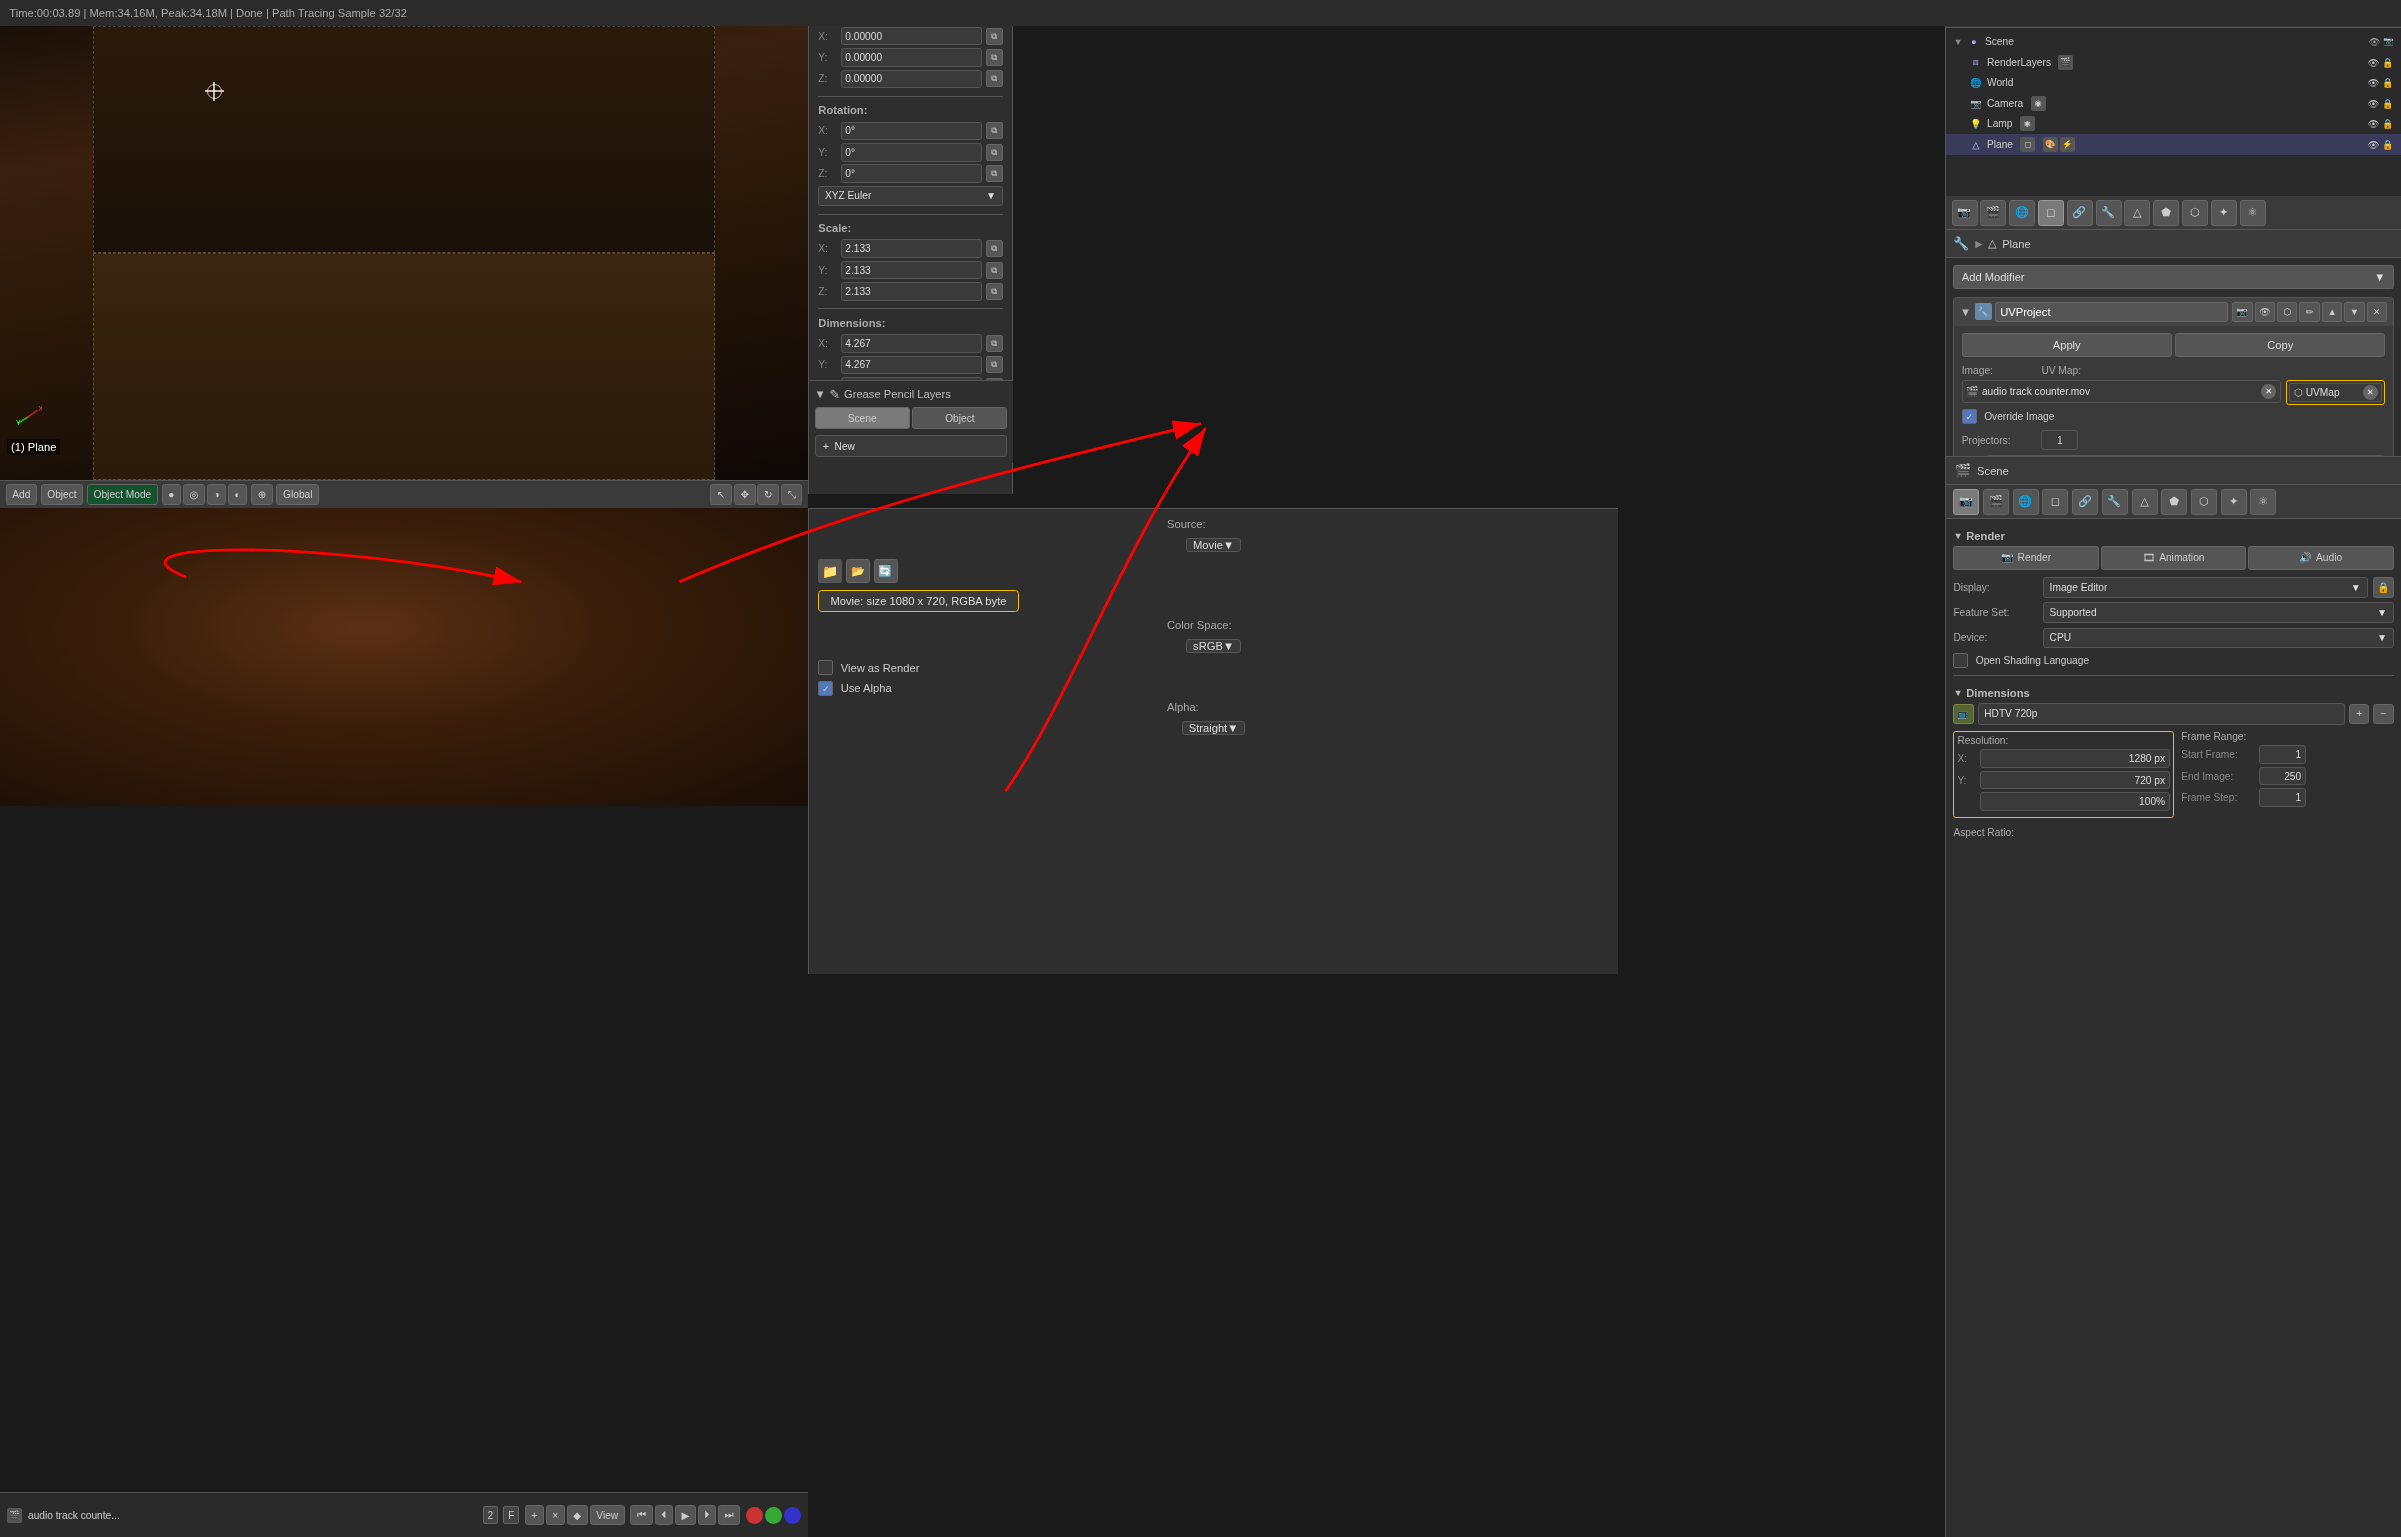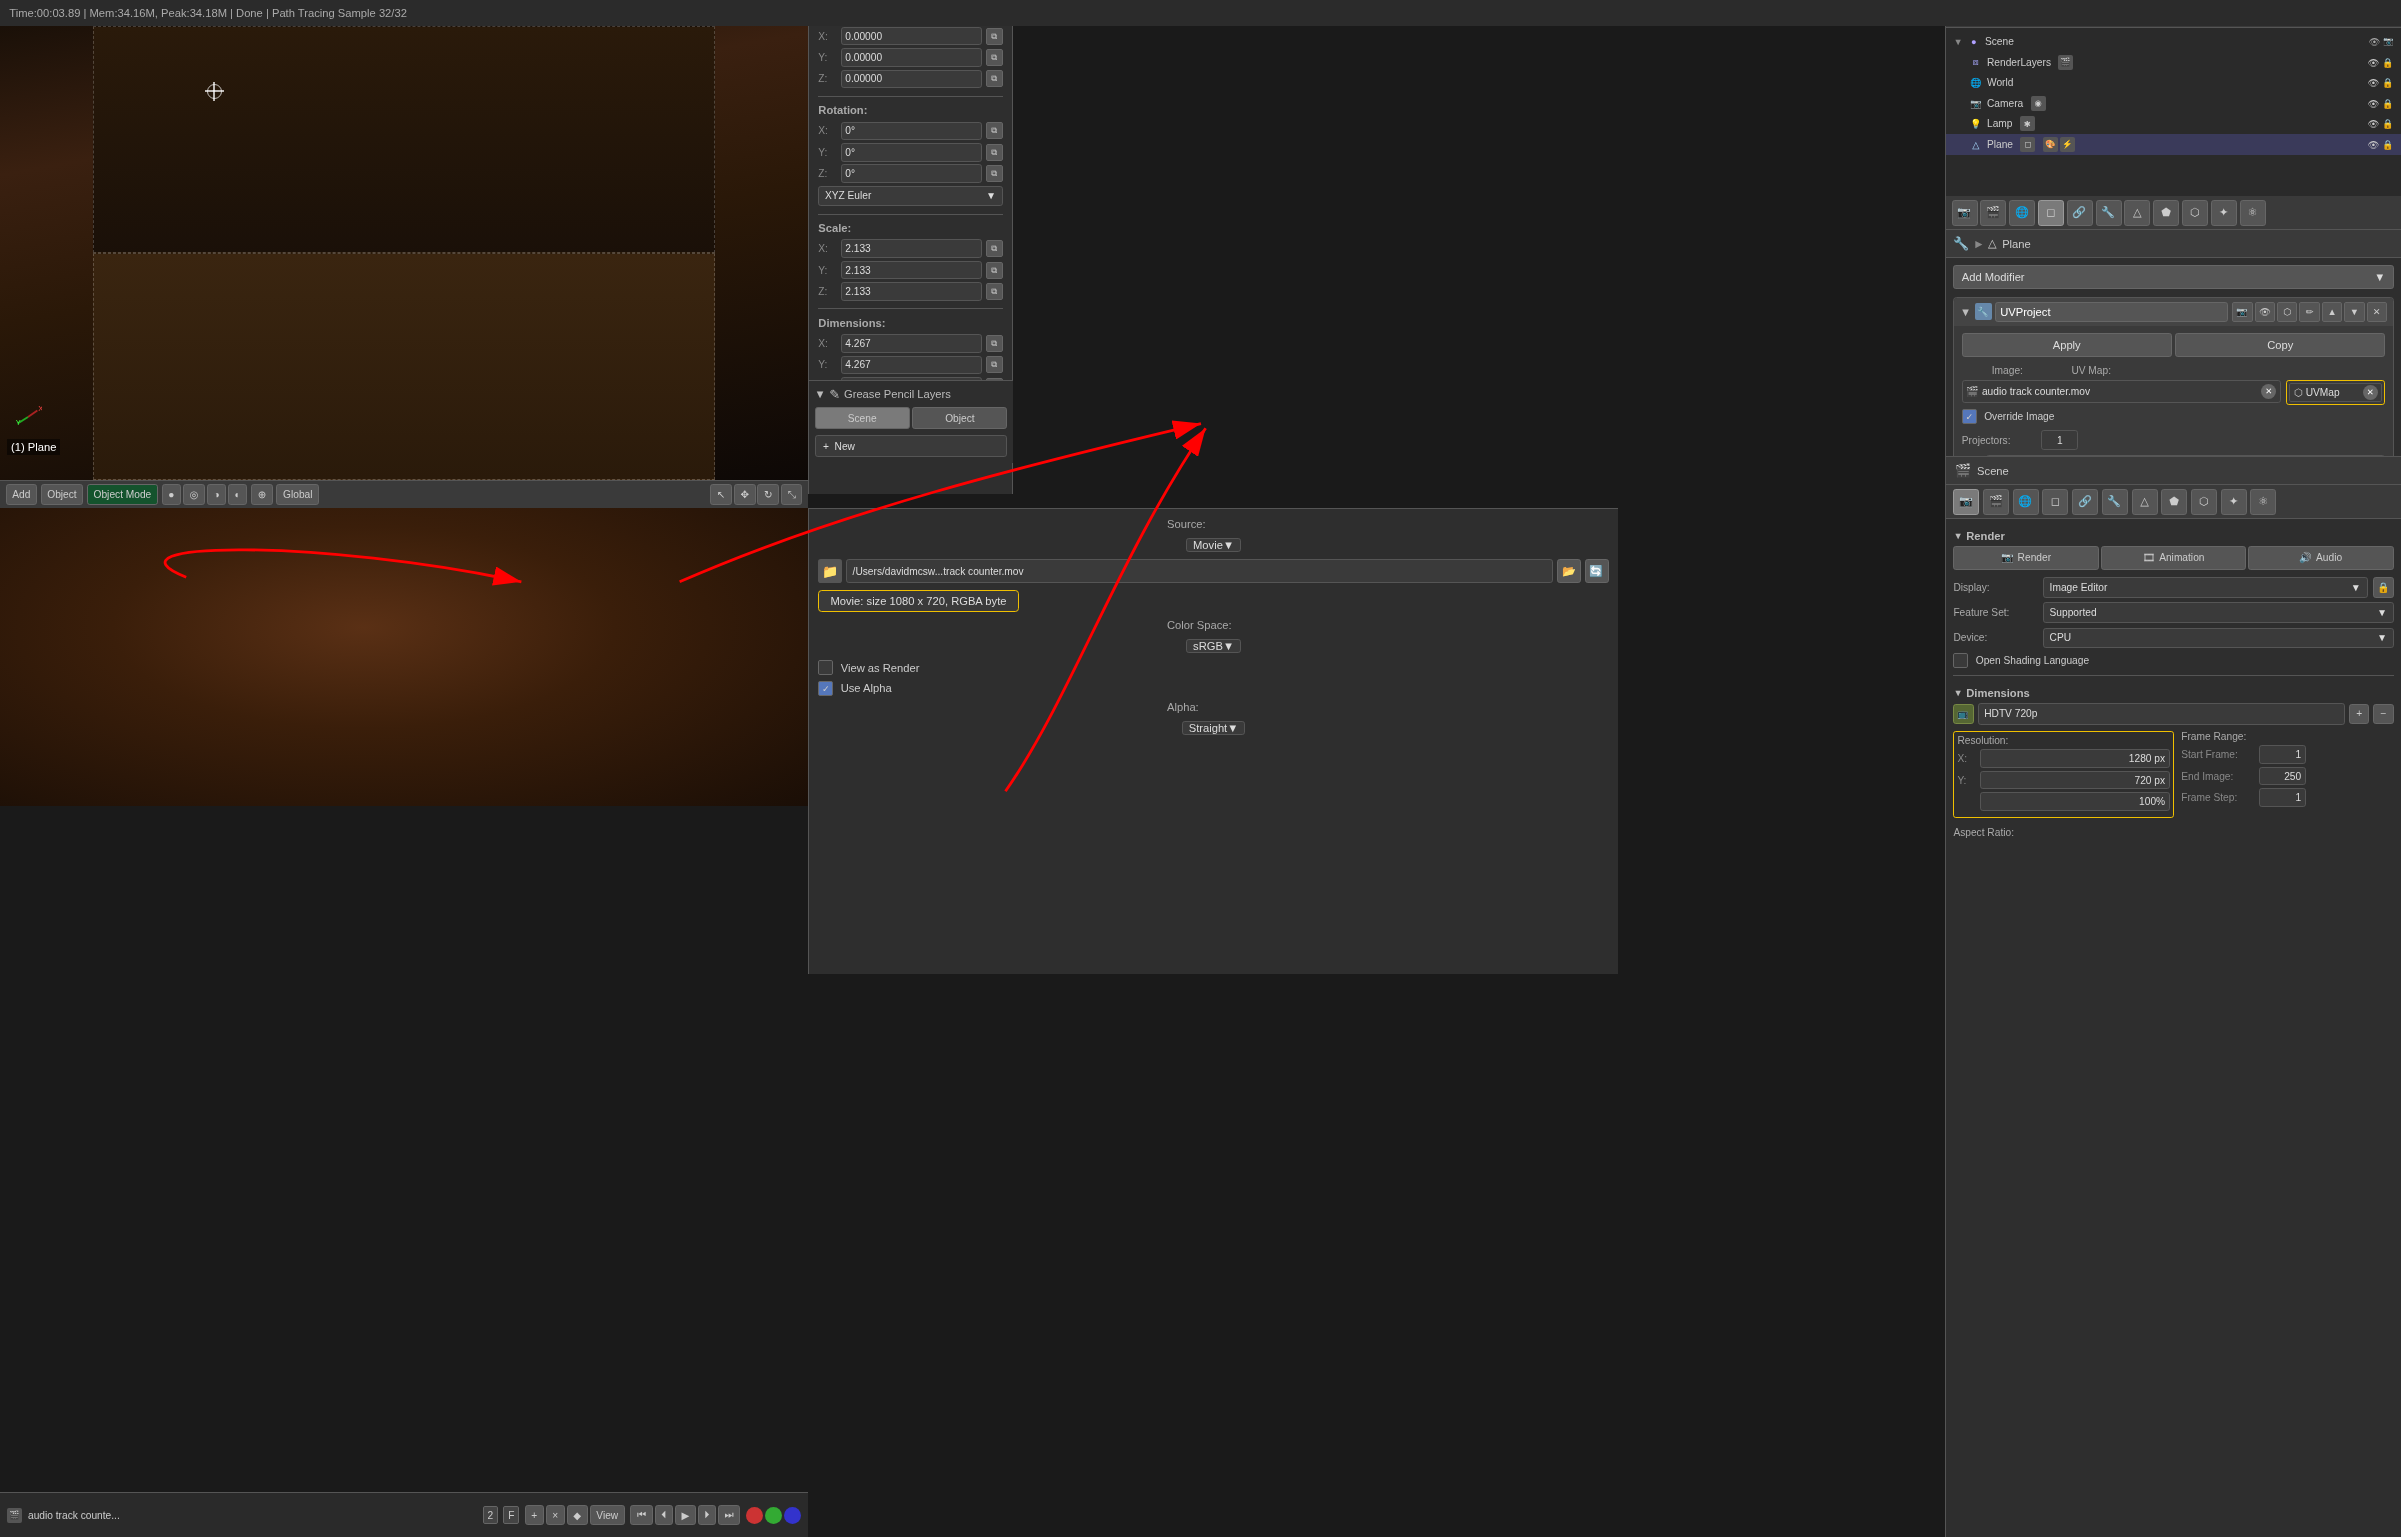--- a/index.html
+++ b/index.html
@@ -986,21 +986,21 @@
         </div>
       </div>
       <div class="modifier-body">
 
         <div class="apply-copy-row">
           <div class="apply-btn">Apply</div>
           <div class="apply-btn">Copy</div>
         </div>
 
         <div style="display:flex;align-items:center;gap:5.6px;margin-bottom:4.7px;">
-          <span style="width:74px;font-size:10.2px;color:#aaa;margin-left:30px;">Image:</span>
+          <span style="width:74px;font-size:10.2px;color:#aaa;">Image:</span>
           <span style="width:112px;font-size:10.2px;color:#aaa;">UV Map:</span>
         </div>
 
         <div style="display:flex;gap:5.6px;margin-bottom:4.7px;">
 
           <div style="flex:1;height:22.3px;background:#3a3a3a;border:0.9px solid #555;border-radius:2.8px;display:flex;align-items:center;padding:0 3.7px;gap:2.8px;">
             <span style="font-size:10.2px;">🎬</span>
             <span style="font-size:10.2px;color:#ddd;flex:1;">audio track counter.mov</span>
             <div class="mod-x-btn">✕</div>
           </div>
@@ -1059,21 +1059,20 @@
   <div class="source-row">
     <span class="source-label">Source:</span>
     <div class="source-dropdown">
       <span>Movie</span>
       <span>▼</span>
     </div>
   </div>
 
   <div class="filepath-row">
     <div class="filepath-icon">📁</div>
-    <div class="filepath-input">/Users/davidmcsw...track counter.mov</div>
     <div style="width:24px;height:24px;background:#555;border:0.9px solid #666;border-radius:2.8px;display:flex;align-items:center;justify-content:center;cursor:pointer;font-size:11.2px;">📂</div>
     <div style="width:24px;height:24px;background:#555;border:0.9px solid #666;border-radius:2.8px;display:flex;align-items:center;justify-content:center;cursor:pointer;font-size:11.2px;">🔄</div>
   </div>
 
   <div class="movie-info-badge">Movie: size 1080 x 720, RGBA byte</div>
 
   <div class="source-row">
     <span class="source-label">Color Space:</span>
     <div class="source-dropdown">
       <span>sRGB</span>

